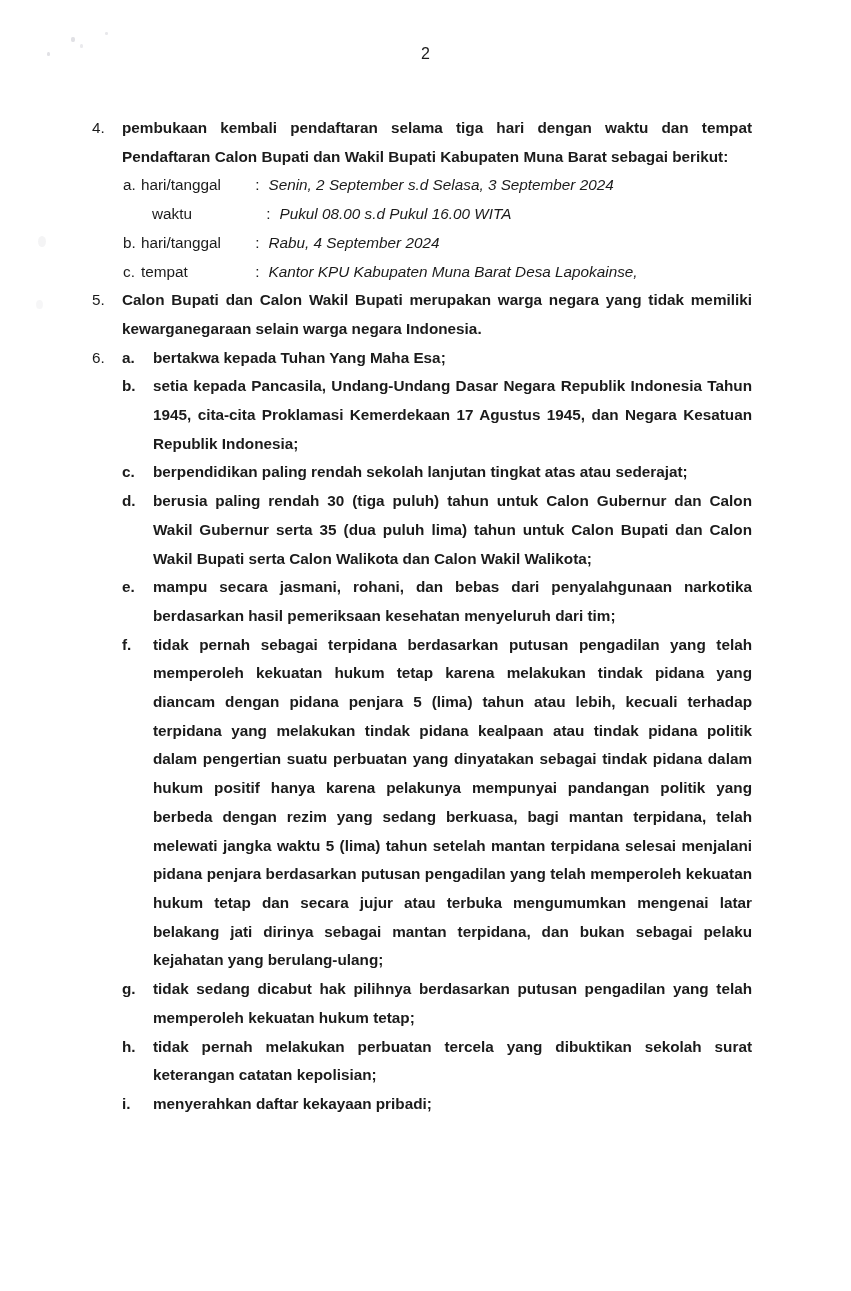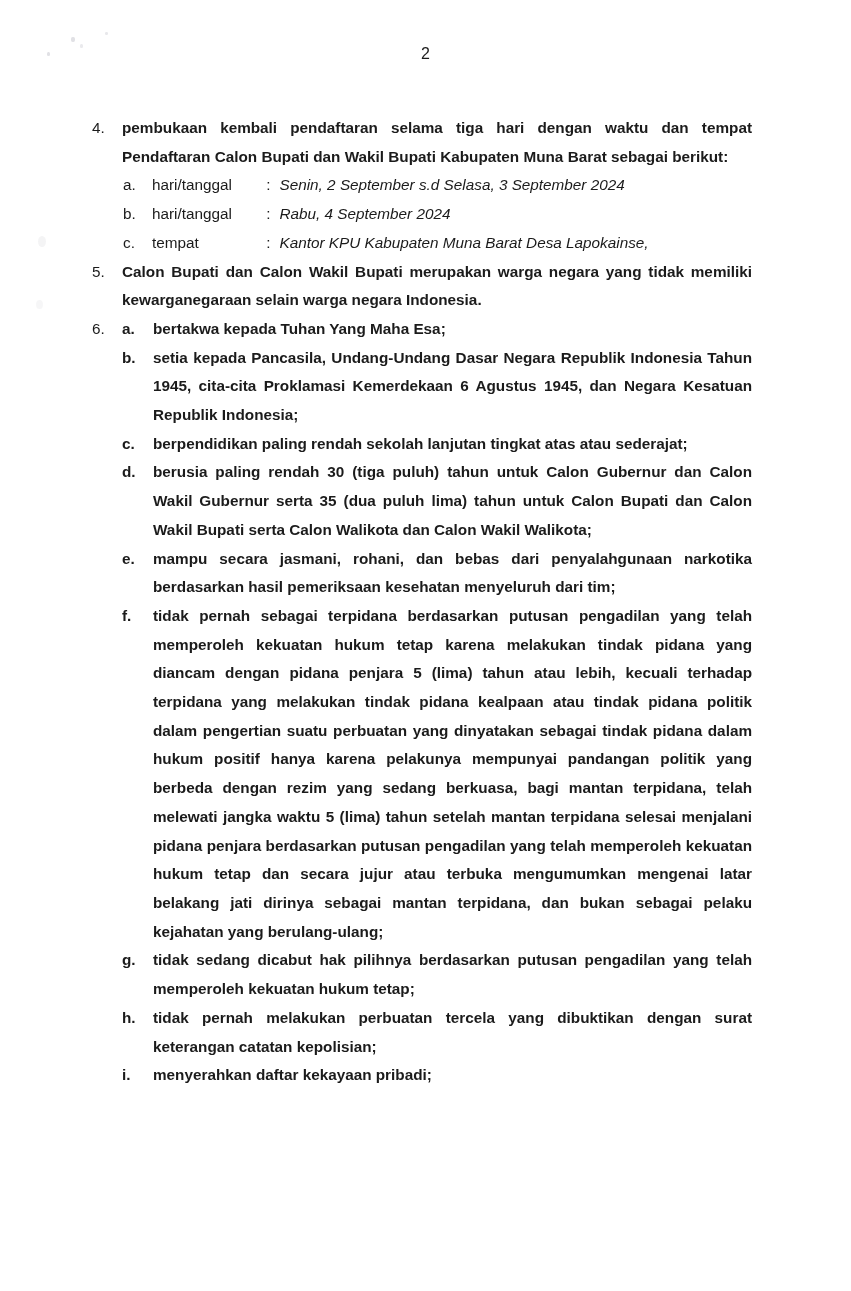--- a/index.html
+++ b/index.html
@@ -88,21 +88,21 @@
     position: relative;
     padding-left: 31px;       
     min-height: 28.7px;
   }
   .def-row > .marker {
     position: absolute;
     left: 31px;
     top: 0;
     width: 28px;
   }
-  .def-row.with-marker > .label { margin-left: 29px; }
+  .def-row.with-marker > .label { margin-left: 18px; }
   .def-row > .label {
     display: inline-block;
     width: 110px;             
     vertical-align: top;
   }
   .def-row.no-marker > .label { margin-left: 29px; }
   .def-row > .sep {
     display: inline-block;
     width: 9px;
     vertical-align: top;
@@ -162,20 +162,25 @@
       </span>
     </div>
 
     <ul class="def-list">
       <li class="def-row with-marker">
         <span class="marker">a.</span>
         <span class="label">hari/tanggal</span>
         <span class="sep">:</span>
         <span class="value">Senin, 2 September s.d Selasa, 3 September 2024</span>
       </li>
+      <li class="def-row no-marker">
+        <span class="label">waktu</span>
+        <span class="sep">:</span>
+        <span class="value">Pukul 08.00 s.d Pukul 16.00 WITA</span>
+      </li>
       <li class="def-row with-marker">
         <span class="marker">b.</span>
         <span class="label">hari/tanggal</span>
         <span class="sep">:</span>
         <span class="value">Rabu, 4 September 2024</span>
       </li>
       <li class="def-row with-marker">
         <span class="marker">c.</span>
         <span class="label">tempat</span>
         <span class="sep">:</span>
@@ -196,21 +201,21 @@
       <span class="marker">6.</span>
       <span class="body">
 
         <ul class="letter-list">
           <li class="letter-item last-line-flush">
             <span class="marker">a.</span>
             <span class="text">bertakwa kepada Tuhan Yang Maha Esa;</span>
           </li>
           <li class="letter-item last-line-flush">
             <span class="marker">b.</span>
-            <span class="text">setia kepada Pancasila, Undang-Undang Dasar Negara Republik Indonesia Tahun 1945, cita-cita Proklamasi Kemerdekaan 6 Agustus 1945, dan Negara Kesatuan Republik Indonesia;</span>
+            <span class="text">setia kepada Pancasila, Undang-Undang Dasar Negara Republik Indonesia Tahun 1945, cita-cita Proklamasi Kemerdekaan 17 Agustus 1945, dan Negara Kesatuan Republik Indonesia;</span>
           </li>
           <li class="letter-item last-line-flush">
             <span class="marker">c.</span>
             <span class="text">berpendidikan paling rendah sekolah lanjutan tingkat atas atau sederajat;</span>
           </li>
           <li class="letter-item last-line-flush">
             <span class="marker">d.</span>
             <span class="text">berusia paling rendah 30 (tiga puluh) tahun untuk Calon Gubernur dan Calon Wakil Gubernur serta 35 (dua puluh lima) tahun untuk Calon Bupati dan Calon Wakil Bupati serta Calon Walikota dan Calon Wakil Walikota;</span>
           </li>
           <li class="letter-item last-line-flush">
@@ -220,21 +225,21 @@
           <li class="letter-item last-line-flush">
             <span class="marker">f.</span>
             <span class="text">tidak pernah sebagai terpidana berdasarkan putusan pengadilan yang telah memperoleh kekuatan hukum tetap karena melakukan tindak pidana yang diancam dengan pidana penjara 5 (lima) tahun atau lebih, kecuali terhadap terpidana yang melakukan tindak pidana kealpaan atau tindak pidana politik dalam pengertian suatu perbuatan yang dinyatakan sebagai tindak pidana dalam hukum positif hanya karena pelakunya mempunyai pandangan politik yang berbeda dengan rezim yang sedang berkuasa, bagi mantan terpidana, telah melewati jangka waktu 5 (lima) tahun setelah mantan terpidana selesai menjalani pidana penjara berdasarkan putusan pengadilan yang telah memperoleh kekuatan hukum tetap dan secara jujur atau terbuka mengumumkan mengenai latar belakang jati dirinya sebagai mantan terpidana, dan bukan sebagai pelaku kejahatan yang berulang-ulang;</span>
           </li>
           <li class="letter-item last-line-flush">
             <span class="marker">g.</span>
             <span class="text">tidak sedang dicabut hak pilihnya berdasarkan putusan pengadilan yang telah memperoleh kekuatan hukum tetap;</span>
           </li>
           <li class="letter-item last-line-flush">
             <span class="marker">h.</span>
-            <span class="text">tidak pernah melakukan perbuatan tercela yang dibuktikan dengan surat keterangan catatan kepolisian;</span>
+            <span class="text">tidak pernah melakukan perbuatan tercela yang dibuktikan sekolah surat keterangan catatan kepolisian;</span>
           </li>
           <li class="letter-item last-line-flush">
             <span class="marker">i.</span>
             <span class="text">menyerahkan daftar kekayaan pribadi;</span>
           </li>
         </ul>
       </span>
     </div>
 
   </div>

